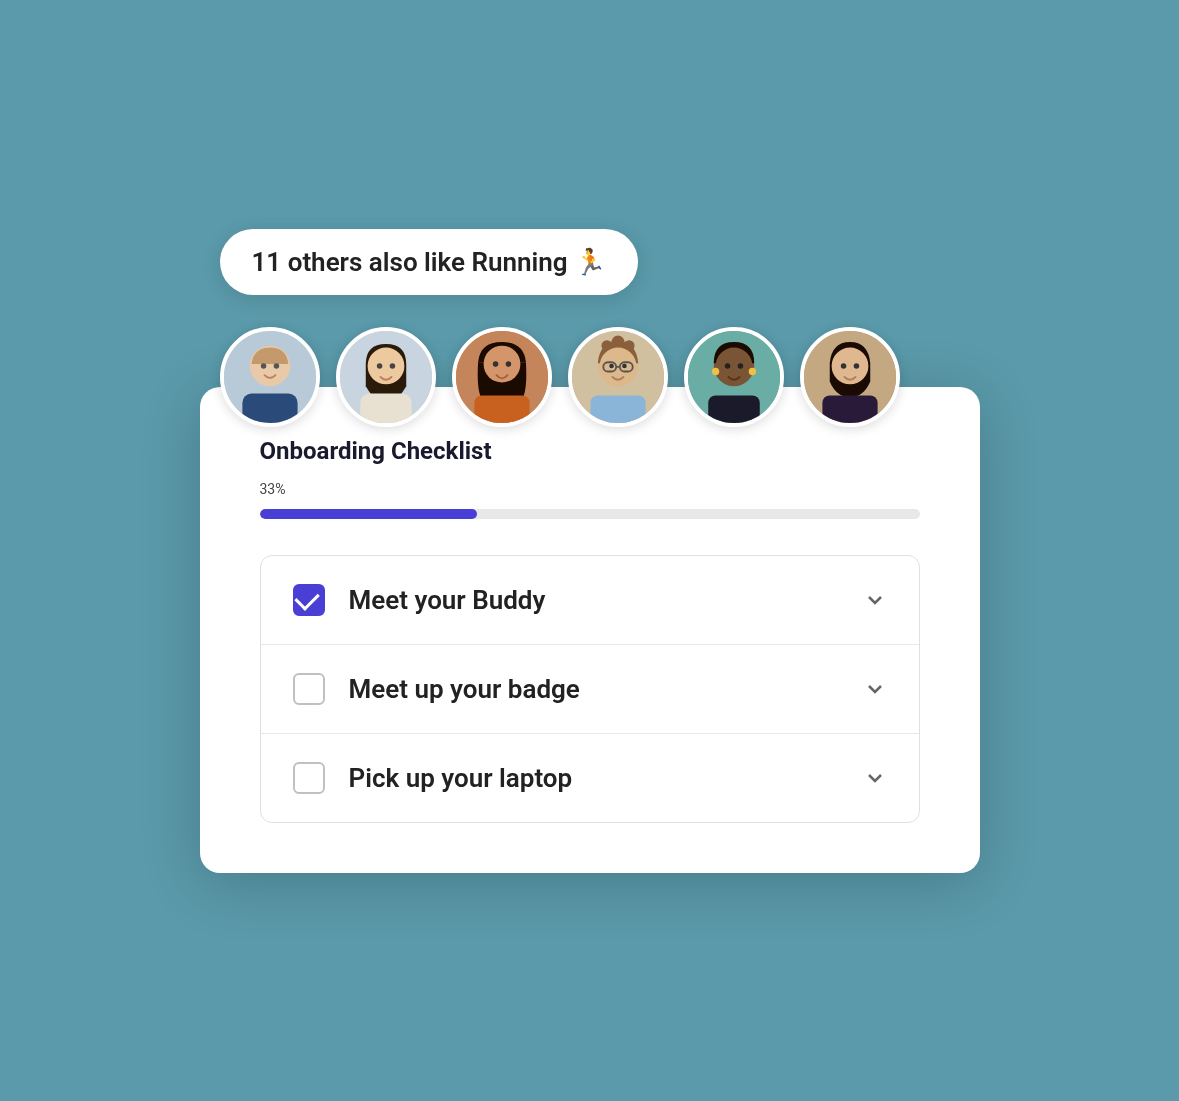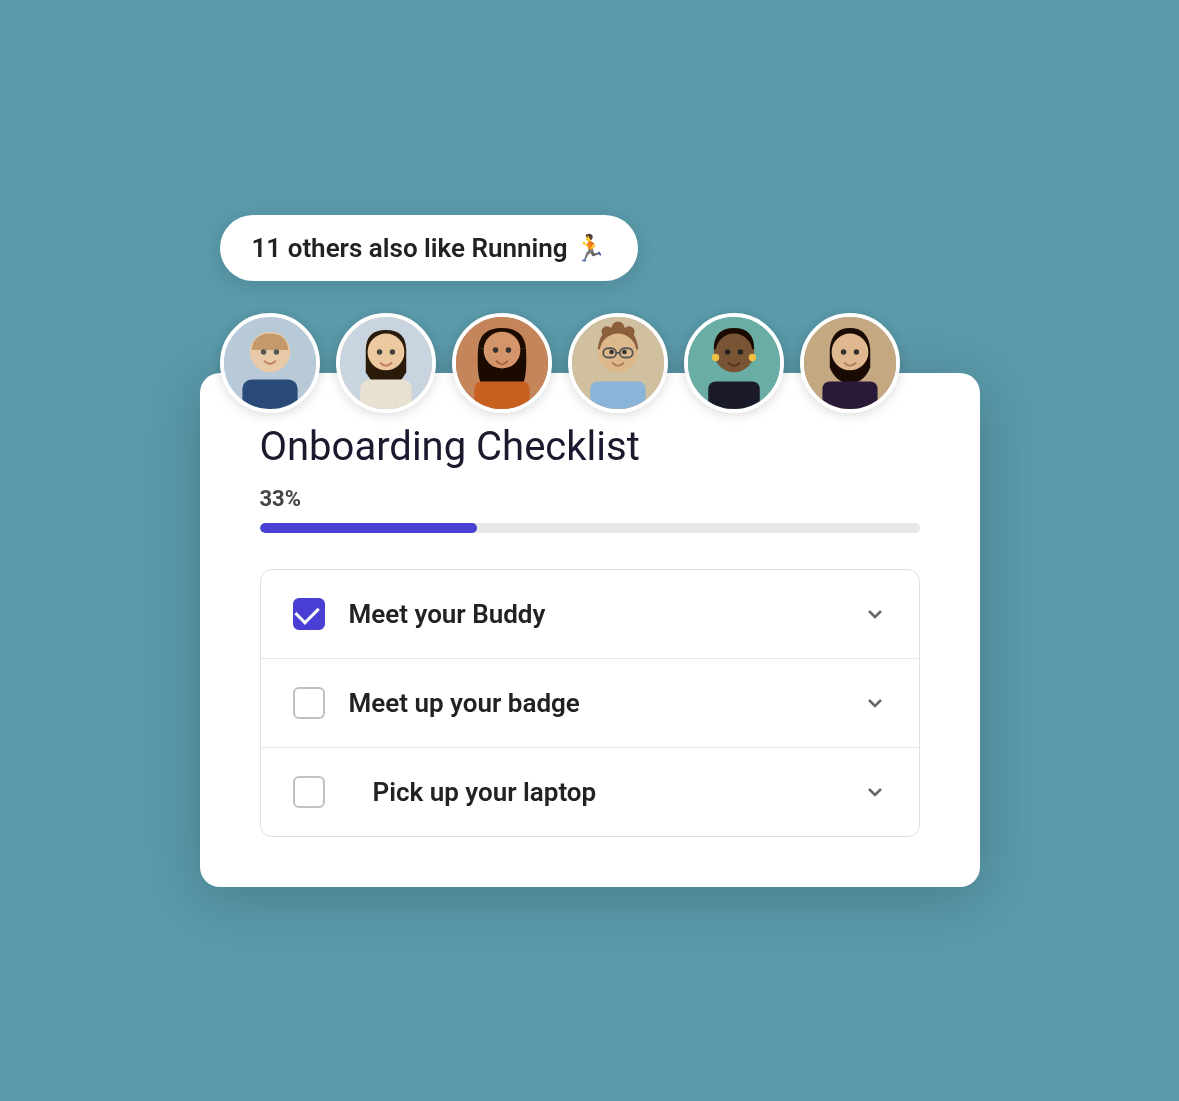--- a/index.html
+++ b/index.html
@@ -79,29 +79,29 @@
       background: white;
       border-radius: 20px;
       padding: 50px 60px 50px 60px;
       width: 780px;
       box-shadow: 0 10px 60px rgba(0,0,0,0.2);
       position: relative;
       z-index: 5;
     }
 
     .card-title {
-      font-size: 40px;
-      font-weight: 400;
+      font-size: 24px;
+      font-weight: 700;
       color: #1a1a2e;
       margin-bottom: 16px;
     }
 
     .progress-label {
-      font-size: 22px;
-      font-weight: 700;
+      font-size: 14px;
+      font-weight: 400;
       color: #444;
       margin-bottom: 12px;
     }
 
     .progress-bar-container {
       height: 10px;
       background: #e8e8e8;
       border-radius: 10px;
       margin-bottom: 36px;
       overflow: hidden;
@@ -123,21 +123,20 @@
     .checklist-item {
       display: flex;
       align-items: center;
       padding: 28px 32px;
       border-bottom: 1px solid #e8e8e8;
       cursor: pointer;
     }
 
     .checklist-item:last-child {
       border-bottom: none;
-      gap: 24px;
     }
 
     .checkbox {
       width: 32px;
       height: 32px;
       border-radius: 6px;
       border: 2px solid #c0c0c0;
       margin-right: 24px;
       flex-shrink: 0;
       display: flex;

